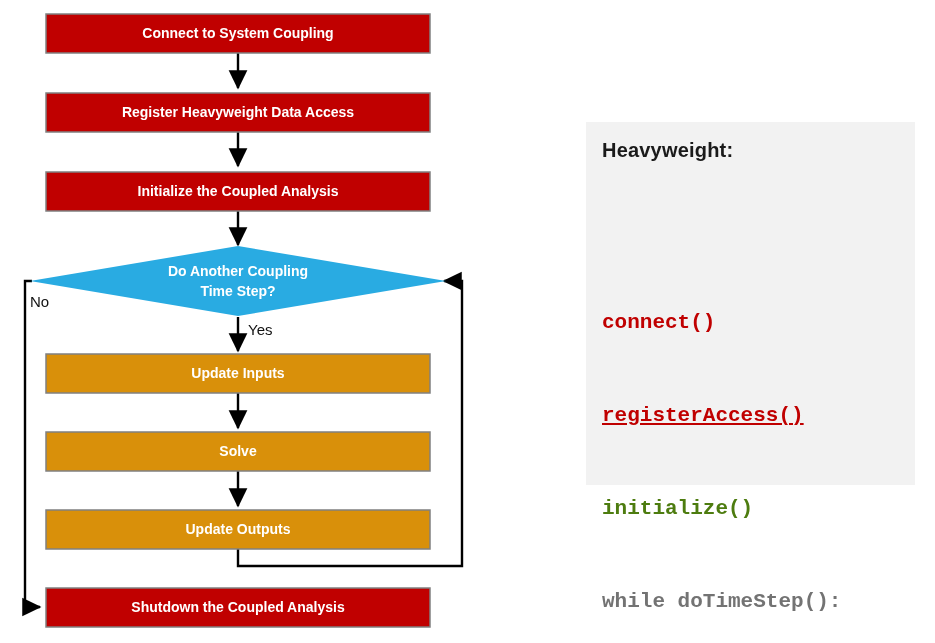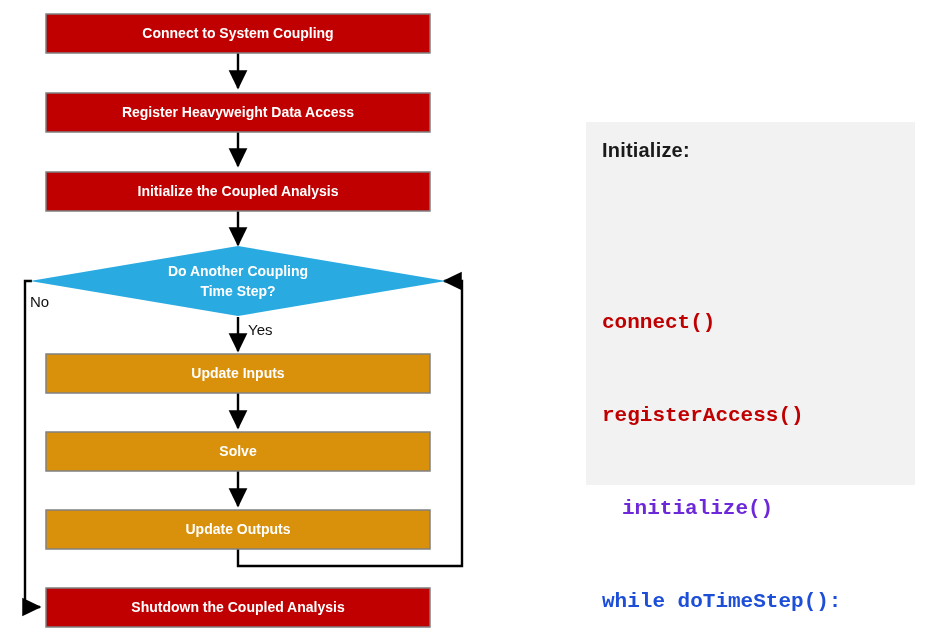--- a/index.html
+++ b/index.html
@@ -138,24 +138,24 @@
     <rect x="46" y="588" width="384" height="39" fill="#C00000" stroke="#808080" stroke-width="1.5"></rect>
     <text class="node-label" x="238" y="608.5">Shutdown the Coupled Analysis</text>
   </g>
 
   <text class="edge-label" x="30" y="303">No</text>
   <text class="edge-label" x="248" y="331">Yes</text>
 
 </svg>
 
 <div id="pseudocode-panel">
-  <div id="pseudocode-heading">Initialize:</div>
+  <div id="pseudocode-heading">Heavyweight:</div>
   <div id="pseudocode-lines">
     <span class="code-line" style="color: rgb(192, 0, 0); margin-top: 39px;">connect()</span>
-    <span class="code-line" style="color: rgb(192, 0, 0);">registerAccess()</span>
-    <span class="code-line" style="color: #6d28d9; margin-left: 20px;">initialize()</span>
-    <span class="code-line" style="color: #1d4ed8;">while doTimeStep():</span>
+    <span class="code-line" style="color: rgb(192, 0, 0); text-decoration: underline;">registerAccess()</span>
+    <span class="code-line" style="color: #4d7c0f;">initialize()</span>
+    <span class="code-line" style="color: #737373;">while doTimeStep():</span>
     <span class="code-line" style="color: rgb(217, 144, 10);">    updateInputs()</span>
     
     
     
   </div>
 </div>
 
 </body></html>

